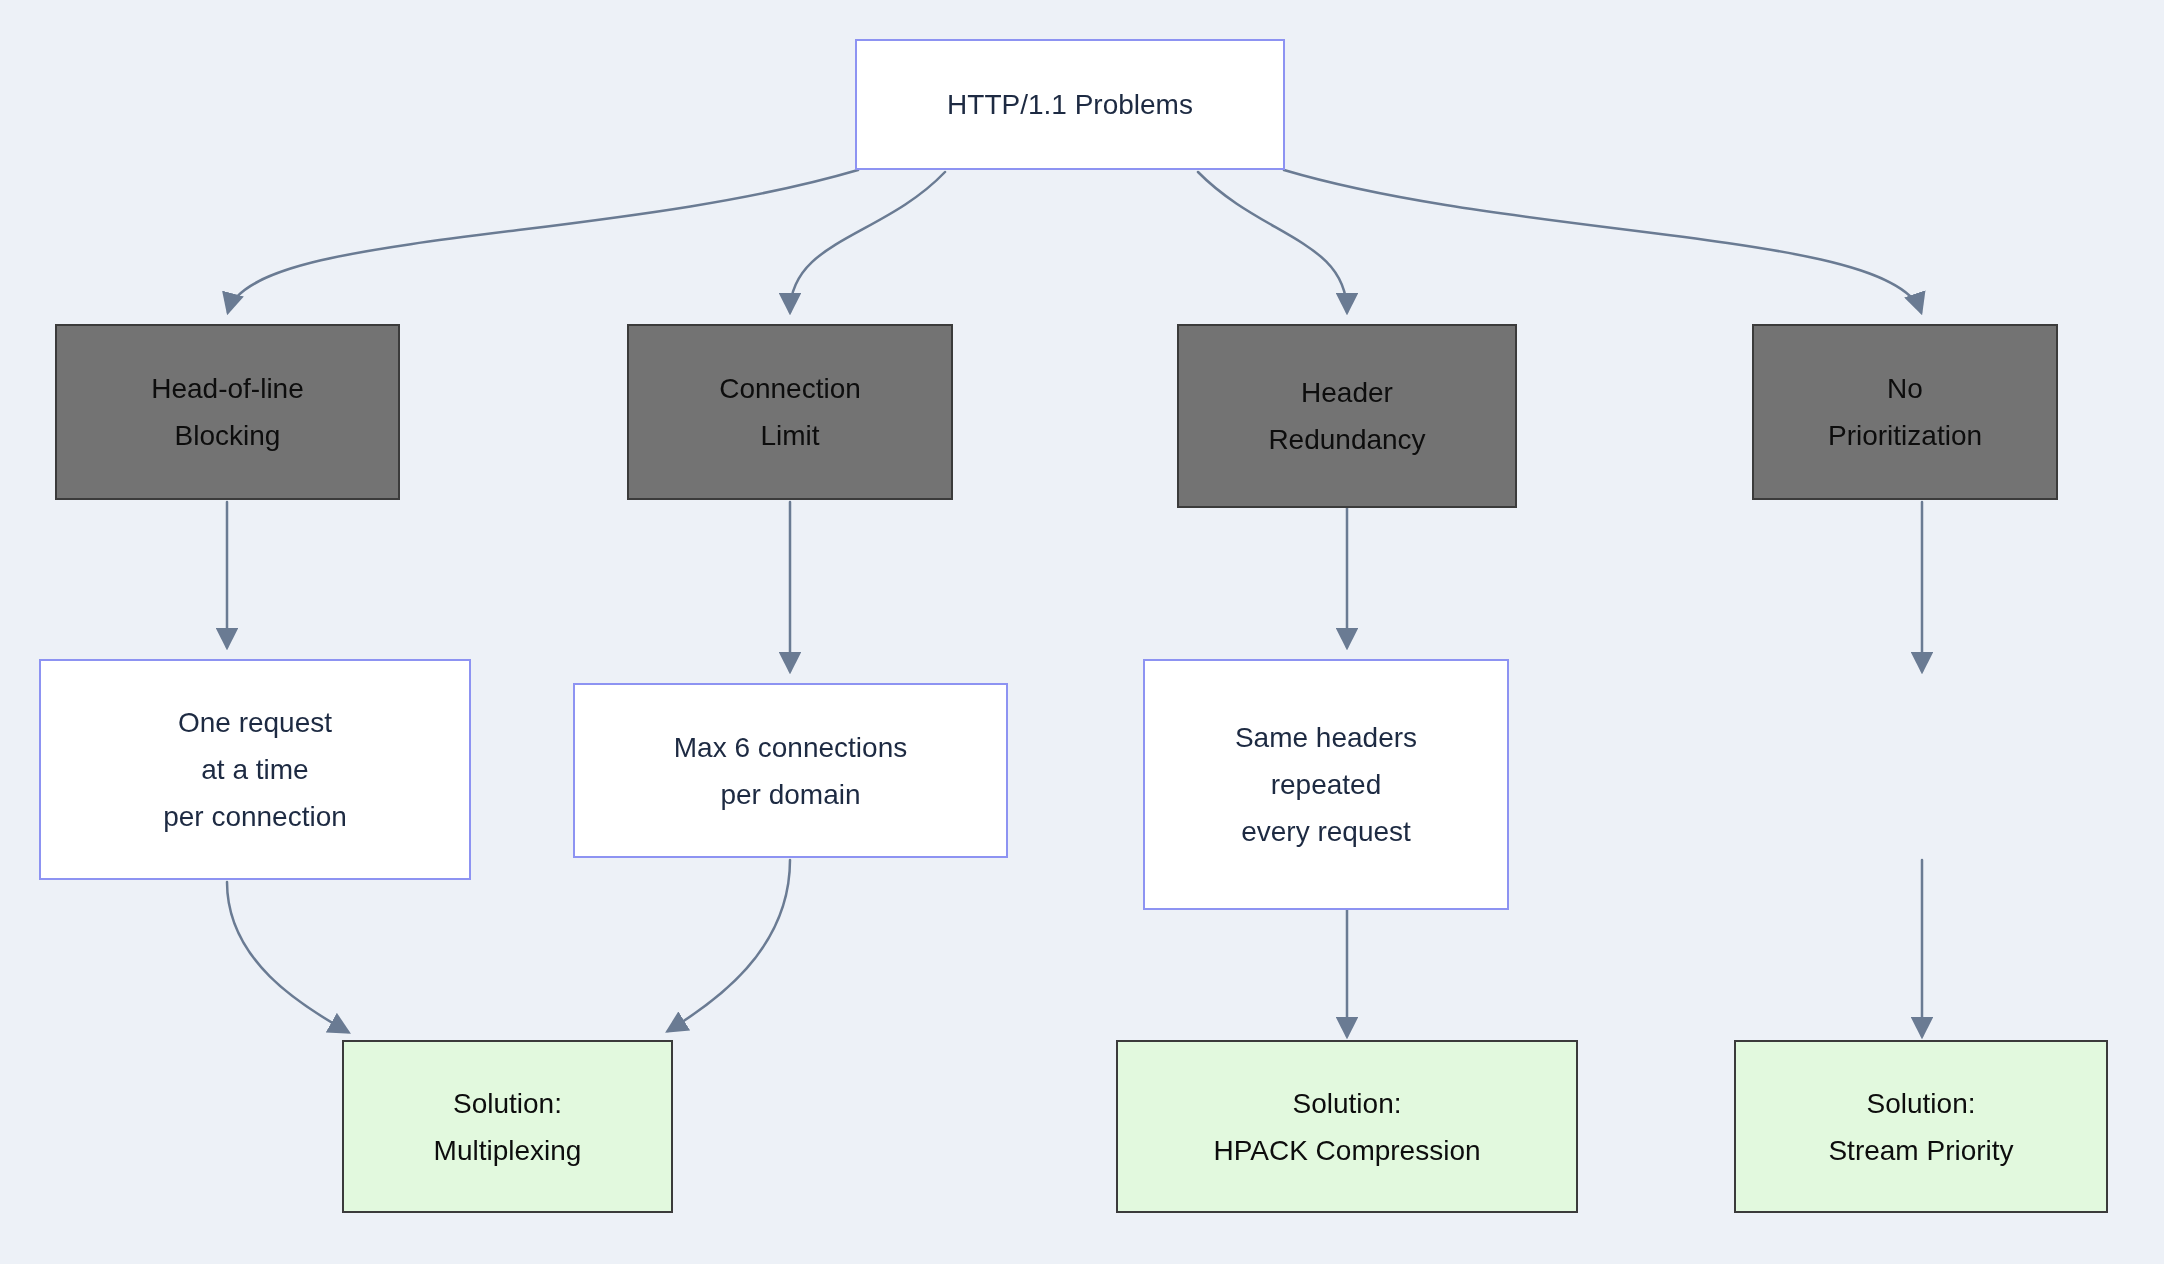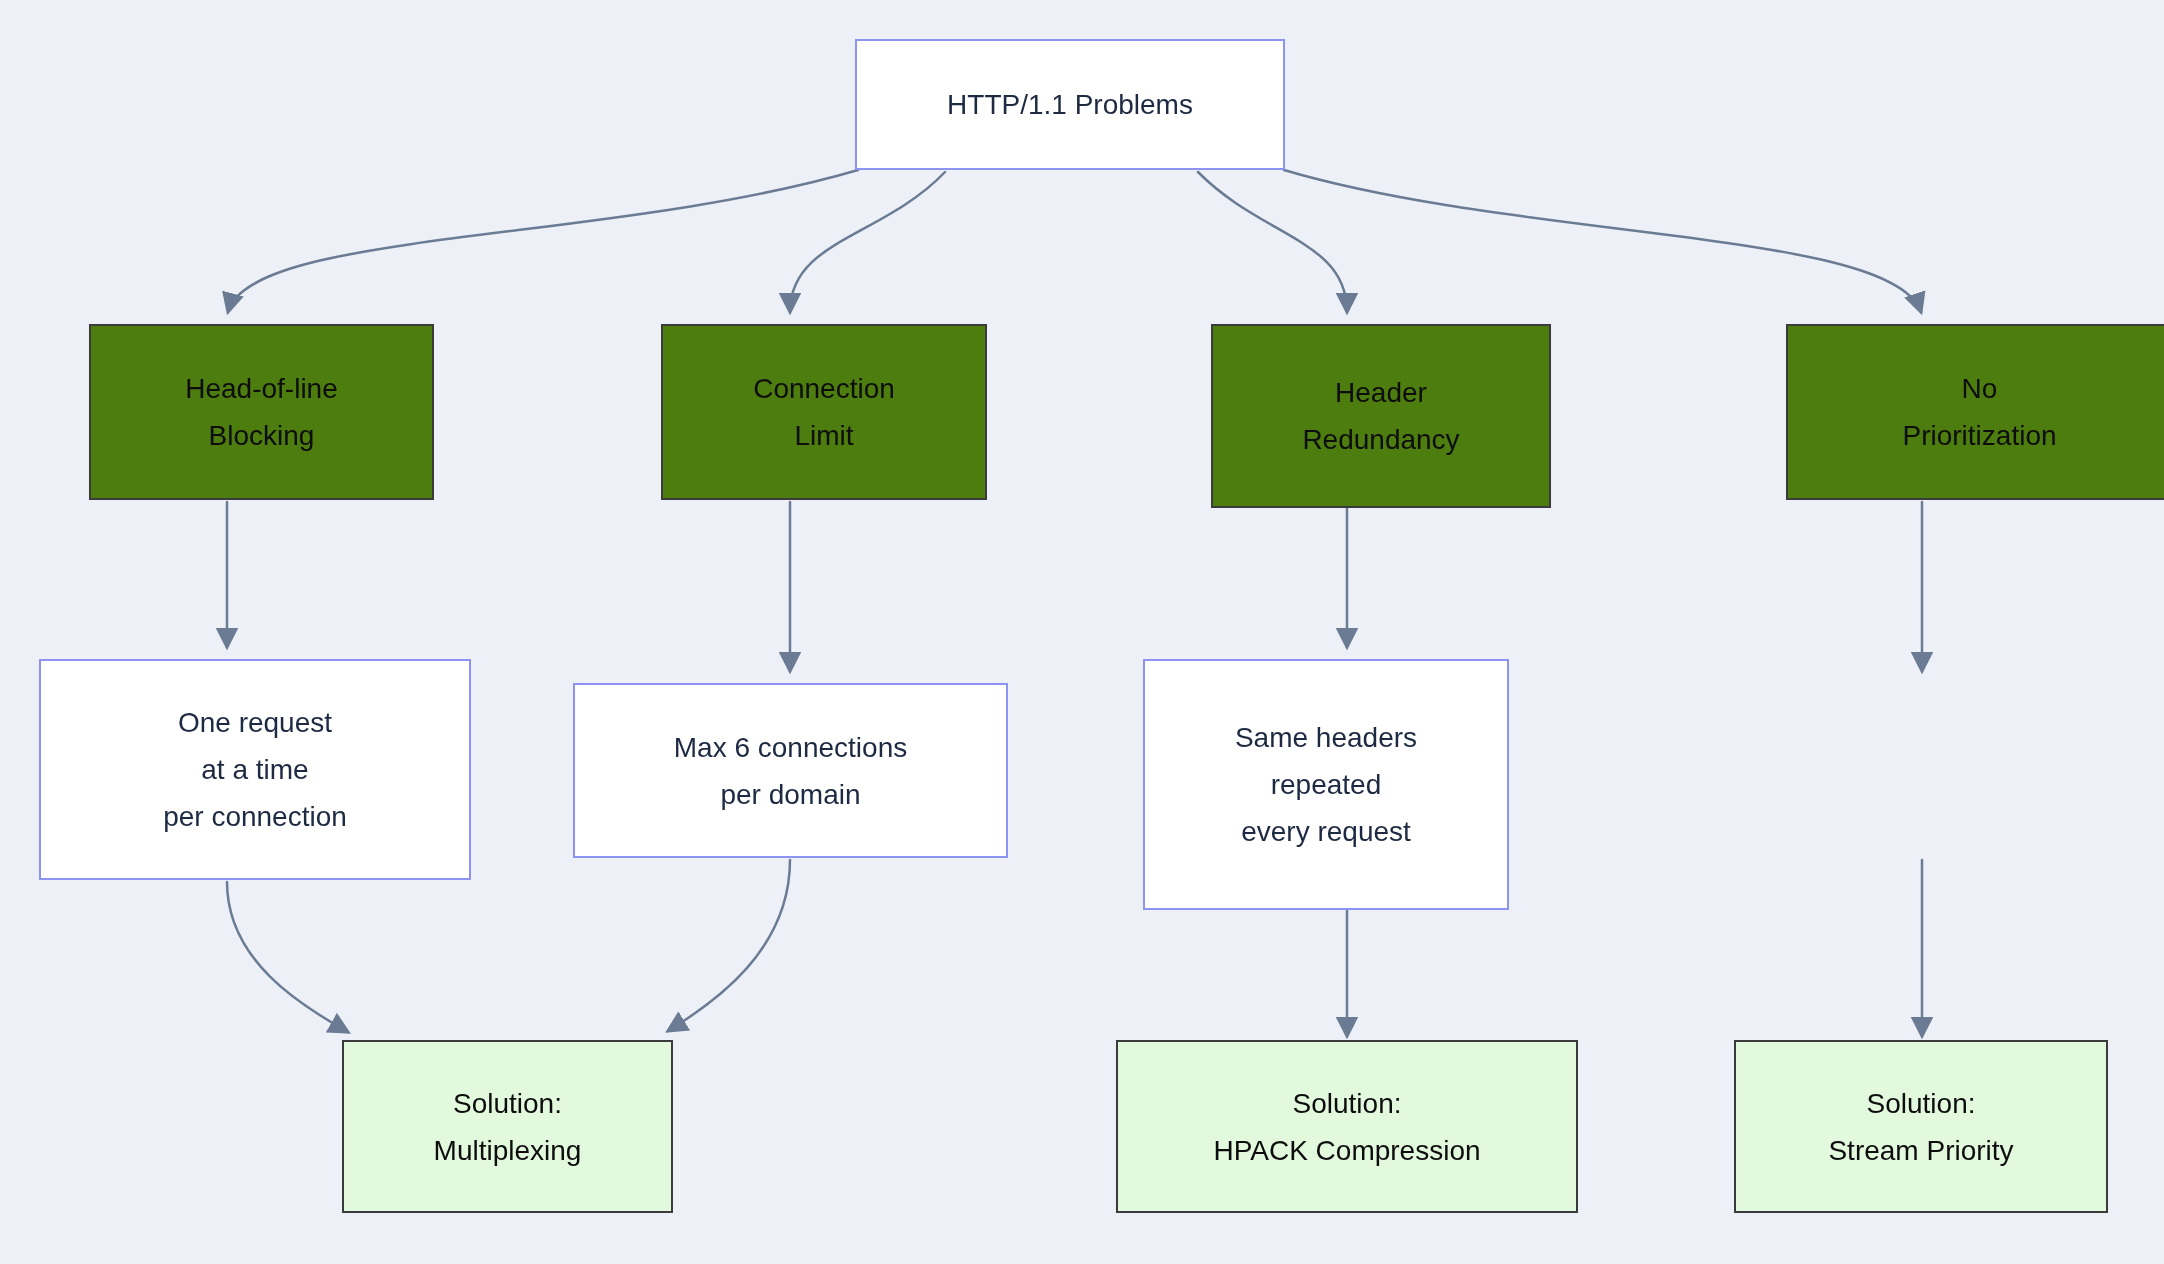--- a/index.html
+++ b/index.html
@@ -31,36 +31,35 @@
     font-size: 28px;
     line-height: 47px;
     white-space: pre-line;
     background: #ffffff;
   }
   .accent {                      
     border: 2px solid #8d93f2;
     color: #1d2a42;
   }
   .problem {                     
-    background: #4d7c0f;
+    background: #737373;
     border: 2.5px solid #3b3b3b;
     color: #0d0d0d;
-    margin-left: 34px;
   }
   .solution {                    
     background: #e2f9de;
     border: 2.5px solid #3b3b3b;
     color: #0d0d0d;
   }
   
   .n-root { left: 855px;  top: 39px;   width: 430px; height: 131px; }
   .n-p1   { left: 55px;   top: 324px;  width: 345px; height: 176px; }
   .n-p2   { left: 627px;  top: 324px;  width: 326px; height: 176px; }
   .n-p3   { left: 1177px; top: 324px;  width: 340px; height: 184px; }
-  .n-p4   { left: 1752px; top: 324px;  width: 387px; height: 176px; }
+  .n-p4   { left: 1752px; top: 324px;  width: 306px; height: 176px; }
   .n-d1   { left: 39px;   top: 659px;  width: 432px; height: 221px; }
   .n-d2   { left: 573px;  top: 683px;  width: 435px; height: 175px; }
   .n-d3   { left: 1143px; top: 659px;  width: 366px; height: 251px; }
   .n-d4   { left: 1760px; top: 683px;  width: 324px; height: 175px; }
   .n-s1   { left: 342px;  top: 1040px; width: 331px; height: 173px; }
   .n-s2   { left: 1116px; top: 1040px; width: 462px; height: 173px; }
   .n-s3   { left: 1734px; top: 1040px; width: 374px; height: 173px; }
   .edge {
     fill: none;
     stroke: #6a7b93;

